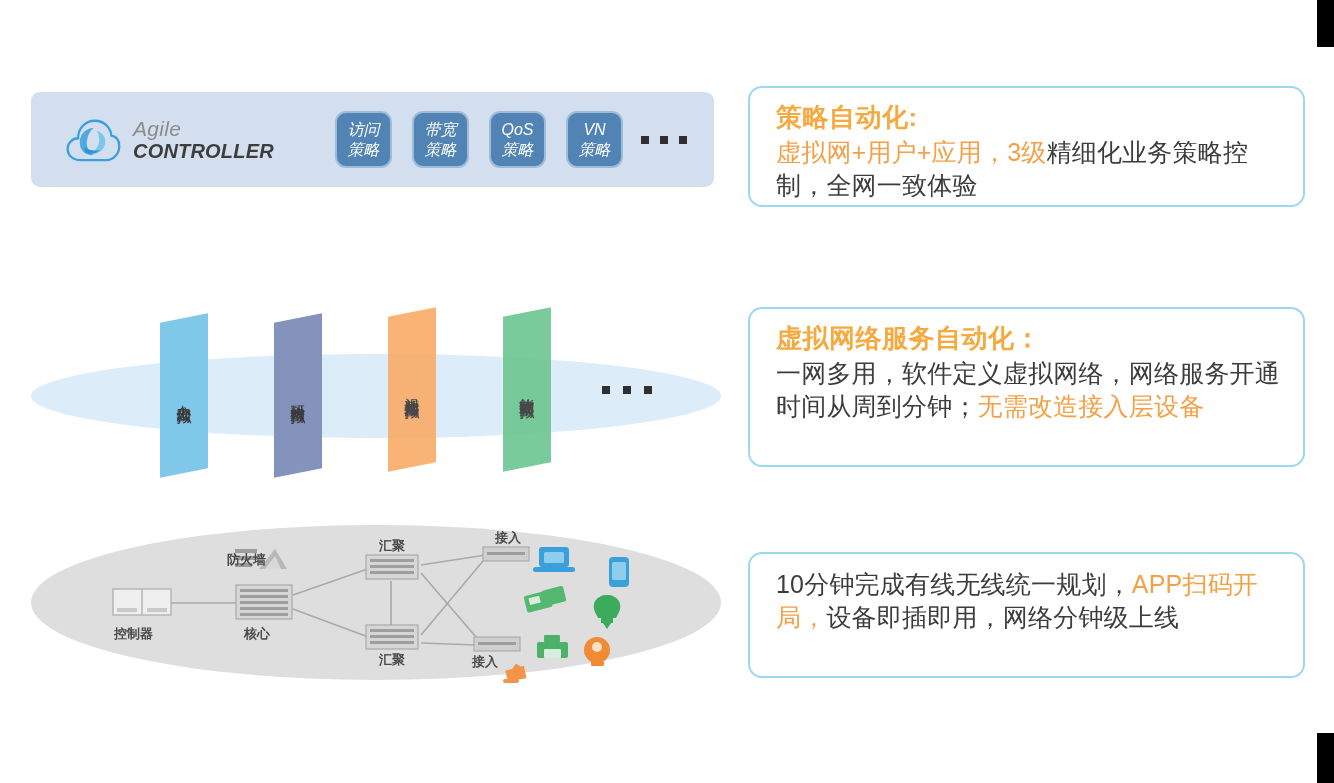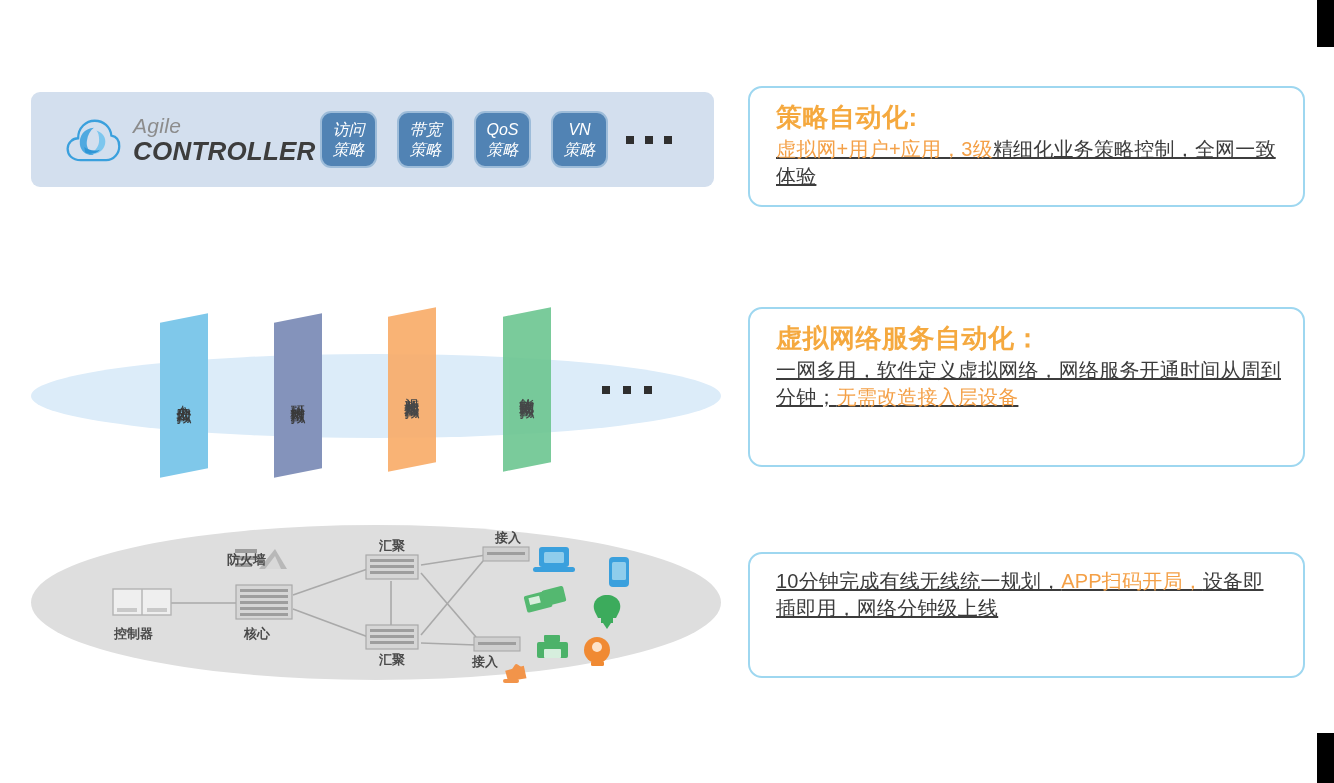--- a/index.html
+++ b/index.html
@@ -23,24 +23,24 @@
     display:flex; align-items:center; padding-left:34px;font-style:italic;
   }
   #logo-block { display:flex; align-items:center; gap:12px; width:250px; }
   #cloud-icon { width:56px; height:48px; flex:none; }
   #logo-text { display:flex; flex-direction:column; line-height:1; }
   #logo-agile {
     font-size:21px; color:#8c8c8c; letter-spacing:.3px;
     font-family:"Liberation Sans", sans-serif; margin-bottom:2px;
   }
   #logo-controller {
-    font-size:26px; font-weight:bold; color:#3d3d3d; letter-spacing:.2px;
+    font-size:20px; font-weight:bold; color:#3d3d3d; letter-spacing:.2px;
     font-family:"Liberation Sans", sans-serif;
   }
-  #policy-list { display:flex; align-items:center; gap:20px; margin-left:5px; }
+  #policy-list { display:flex; align-items:center; gap:20px; margin-left:20px; }
   .policy-chip {
     width:57px; height:57px; border-radius:11px;
     background:#5183b4; border:2px solid #9dbcd9;
     color:#ffffff; font-size:16px; line-height:1.25;
     display:flex; flex-direction:column; align-items:center; justify-content:center;
     text-align:center;
   }
   .policy-chip span { display:block; white-space:nowrap; }
   #bar-ellipsis { margin-left:18px; display:flex; gap:11px; align-items:center; }
   #bar-ellipsis i { width:8px; height:8px; background:#2f2f2f; display:block; }
@@ -89,23 +89,22 @@
   }
   #panel-0 { top:86px;  height:121px; }
   #panel-1 { top:307px; height:160px; }
   #panel-2 { top:552px; height:126px; }
   .panel-title {
     font-size:26px; font-weight:bold; color:#f5a93f;
     line-height:1.2; margin-bottom:3px; letter-spacing:.5px;
     font-family:"Liberation Sans", sans-serif;
   }
   .panel-body {
-    font-size:20px; color:#3c3c3c; line-height:1.33; letter-spacing:.2px;
+    font-size:25px; color:#3c3c3c; line-height:1.33; letter-spacing:.2px;
     font-family:"Liberation Sans", sans-serif;
-    text-decoration:underline;
   }
   .hl { color:#f4a047; }
 </style>
 </head>
 <body>
 
 <div id="stage">
 
   <div class="edge-bar" id="bar-top"></div>
   <div class="edge-bar" id="bar-bottom"></div>

